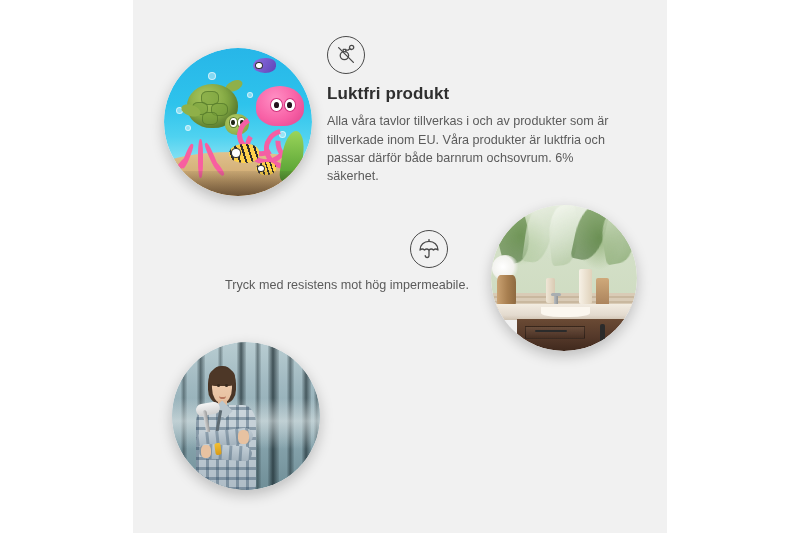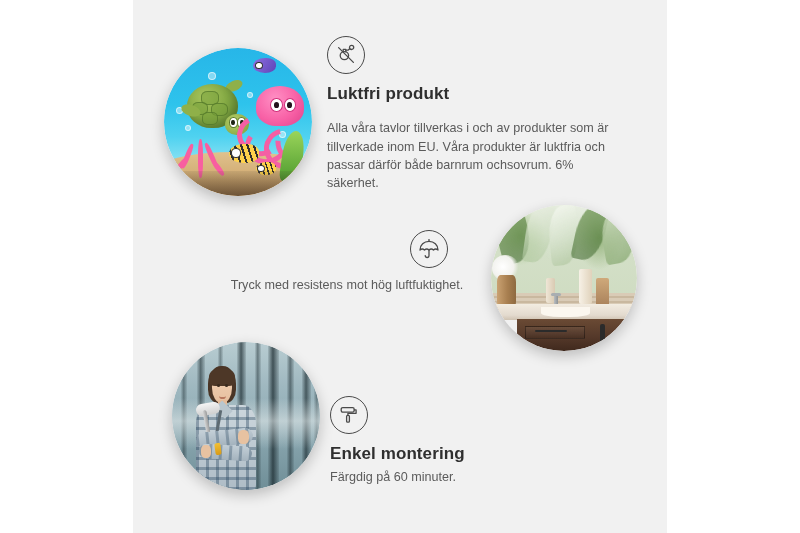--- a/index.html
+++ b/index.html
@@ -372,21 +372,21 @@
   .f-desc {
     font-size: 12.6px;
     color: #5b5b5b;
     margin: 0;
     line-height: 1.45;
   }
 
   
   .feature-1 { left: 327px; top: 36px; width: 296px; text-align: left; }
   .feature-1 .icon-circle { margin-bottom: 9px; }
-  .feature-1 .f-title { margin-bottom: 15px; }
+  .feature-1 .f-title { margin-bottom: 8px; }
 
   
   .feature-2 { left: 222px; top: 230px; width: 250px; text-align: center; }
   .feature-2 .icon-head { display: flex; justify-content: flex-end; padding-right: 24px; }
   .feature-2 .icon-circle { margin-bottom: 8px; }
   .feature-2 .f-title { margin-bottom: 5px; }
 
   
   .feature-3 { left: 330px; top: 396px; width: 270px; text-align: left; }
   .feature-3 .icon-circle { margin-bottom: 9px; }
@@ -552,28 +552,17 @@
   <div class="feature feature-2">
     <div class="icon-head">
       <div class="icon-circle">
         <svg width="24" height="24" viewBox="0 0 24 24" fill="none" stroke="#4a4a4a" stroke-width="1.3" stroke-linecap="round" stroke-linejoin="round">
           <path d="M3 13c0-5 4-8.6 9-8.6s9 3.6 9 8.6c-1.6-1.4-3-1.4-4.5 0-1.5-1.4-3-1.4-4.5 0-1.5-1.4-3-1.4-4.5 0C6 11.6 4.6 11.6 3 13z"></path>
           <path d="M12 13v5.6a1.9 1.9 0 0 1-3.8 0"></path>
           <line x1="12" y1="2.6" x2="12" y2="4.4"></line>
         </svg>
       </div>
     </div>
-    <p class="f-desc">Tryck med resistens mot hög luftfuktighet.</p>
+    <p class="f-desc">Tryck med resistens mot hög impermeabile.</p>
   </div>
 
-  <div class="feature feature-3">
-    <div class="icon-circle">
-      <svg width="24" height="24" viewBox="0 0 24 24" fill="none" stroke="#4a4a4a" stroke-width="1.3" stroke-linecap="round" stroke-linejoin="round">
-        <rect x="4.2" y="4.6" width="13" height="4.6" rx="1.6"></rect>
-        <path d="M17.2 6.9h1.9v3.4h-8.2v2.1"></path>
-        <rect x="9.6" y="12.4" width="2.8" height="6.8" rx="1"></rect>
-      </svg>
-    </div>
-    <p class="f-title">Enkel montering</p>
-    <p class="f-desc">Färgdig på 60 minuter.</p>
-  </div>
 
 </div>
 
 </body></html>

